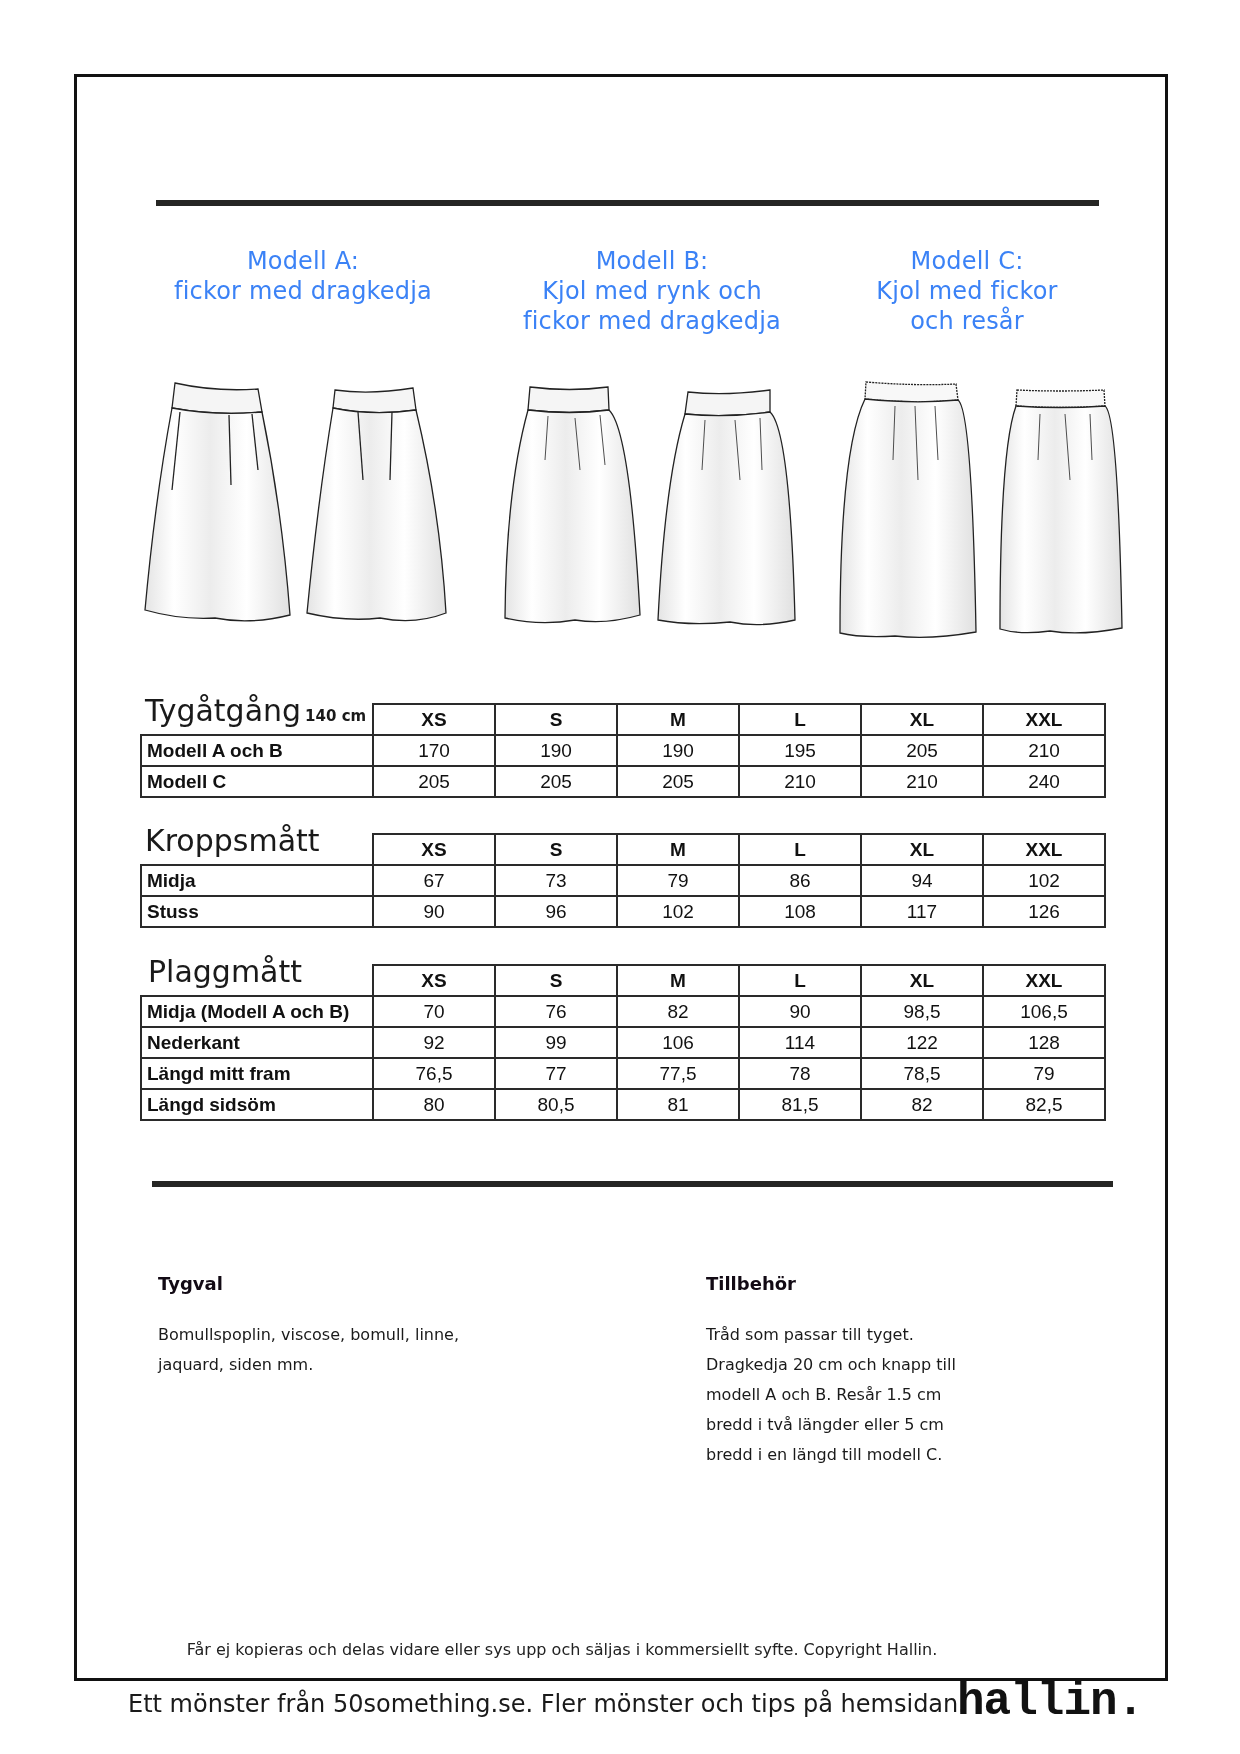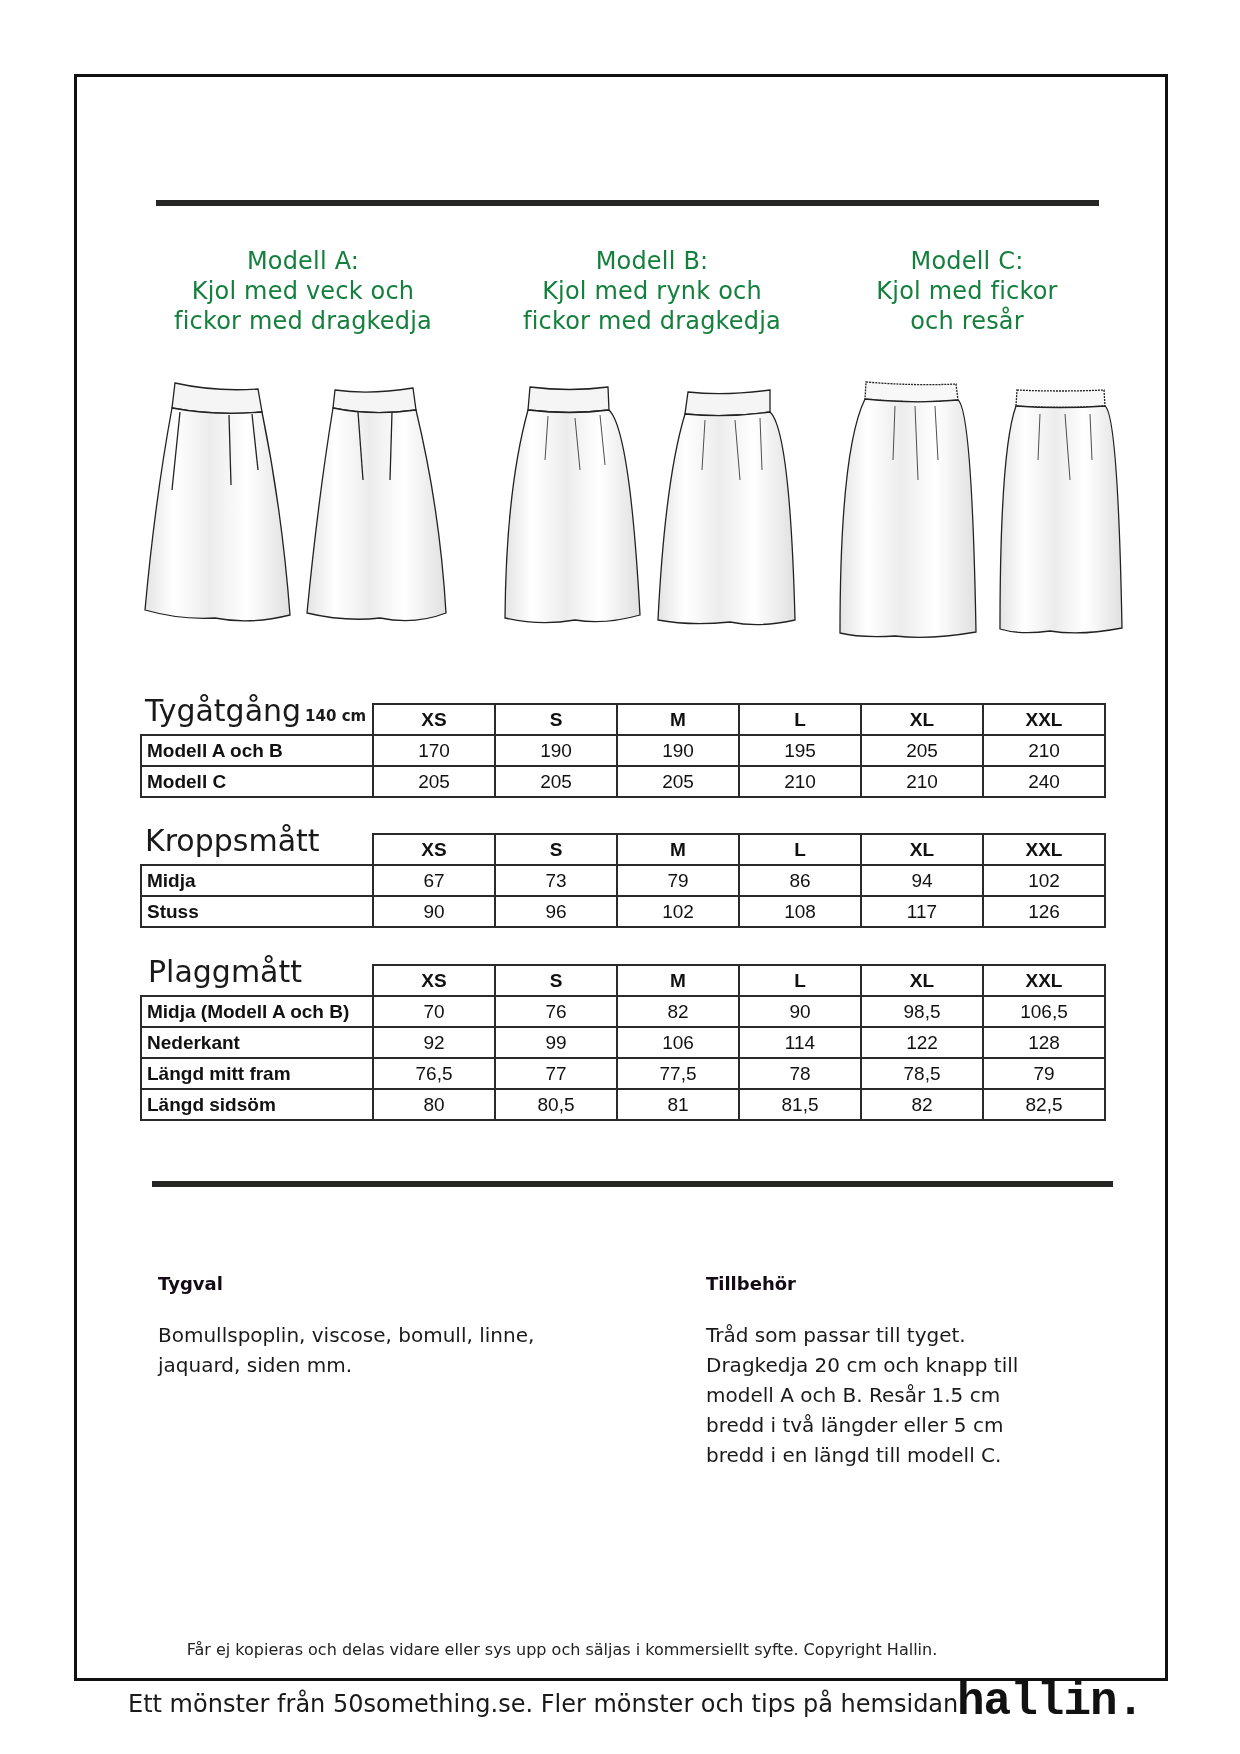--- a/index.html
+++ b/index.html
@@ -2,48 +2,47 @@
 <html><head>
 <meta charset="utf-8">
 <style>
   html, body { margin:0; padding:0; background:#ffffff; }
   body { width:1240px; height:1754px; position:relative; overflow:hidden; font-family:"DejaVu Sans", sans-serif; color:#111; }
   .frame { position:absolute; left:74px; top:74px; width:1088px; height:1601px; border:3px solid #111; box-sizing:content-box; }
   .rule { position:absolute; height:6px; background:#262624; }
   .rule.top { left:156px; top:200px; width:943px; }
   .rule.mid { left:152px; top:1181px; width:961px; }
 
-  .model-title { position:absolute; top:246px; width:340px; text-align:center; font-size:24px; line-height:30px; font-weight:normal; color:#15803d; letter-spacing:0.2px; }
+  .model-title { position:absolute; top:246px; width:340px; text-align:center; font-size:24px; line-height:30px; font-weight:normal; color:#3b82f6; letter-spacing:0.2px; }
   .model-title div { white-space:nowrap; }
 
   .tbl-label { position:absolute; font-size:30px; line-height:34px; color:#1a1a1a; white-space:nowrap; }
   .tbl-label .sub { font-size:15px; margin-left:4px;font-weight:bold; }
   table.sz { position:absolute; border-collapse:collapse; font-family:"Liberation Sans", sans-serif; font-size:19px; color:#111; }
   table.sz td { border:2px solid #2a2a2a; height:29px; padding:0 5px; text-align:center; }
   table.sz td.rowhead { text-align:left; font-weight:bold; width:220px; }
   table.sz td.blank { border:none; }
   table.sz tr.head td { font-weight:bold;border-radius:12px; }
   table.sz td.num { width:110px; }
 
   .info-head { position:absolute; font-size:18px; font-weight:bold; color:#120a14; }
-  .info-body { position:absolute; font-size:20px; line-height:30px; color:#1a1a1a; }
+  .info-body { position:absolute; font-size:16px; line-height:30px; color:#1a1a1a; }
 
   .copyright { position:absolute; left:0; width:1124px; top:1640px; text-align:center; font-size:16px; color:#222; }
   .footer-text { position:absolute; left:128px; top:1690px; font-size:24px; color:#1a1a1a; white-space:nowrap; }
   .logo { position:absolute; left:957px; top:1676px; font-family:Liberation Mono, monospace; font-weight:bold; font-size:46px; letter-spacing:-1px; color:#111; }
 </style>
 </head>
 <body>
 
 <div class="frame"></div>
 <div class="rule top"></div>
 
 <div class="model-title" style="left:133px">
   <div>Modell A:</div>
-  <div>Kjol med veck och</div>
   <div>fickor med dragkedja</div>
 </div>
 <div class="model-title" style="left:482px">
   <div>Modell B:</div>
   <div>Kjol med rynk och</div>
   <div>fickor med dragkedja</div>
 </div>
 <div class="model-title" style="left:797px">
   <div>Modell C:</div>
   <div>Kjol med fickor</div>

